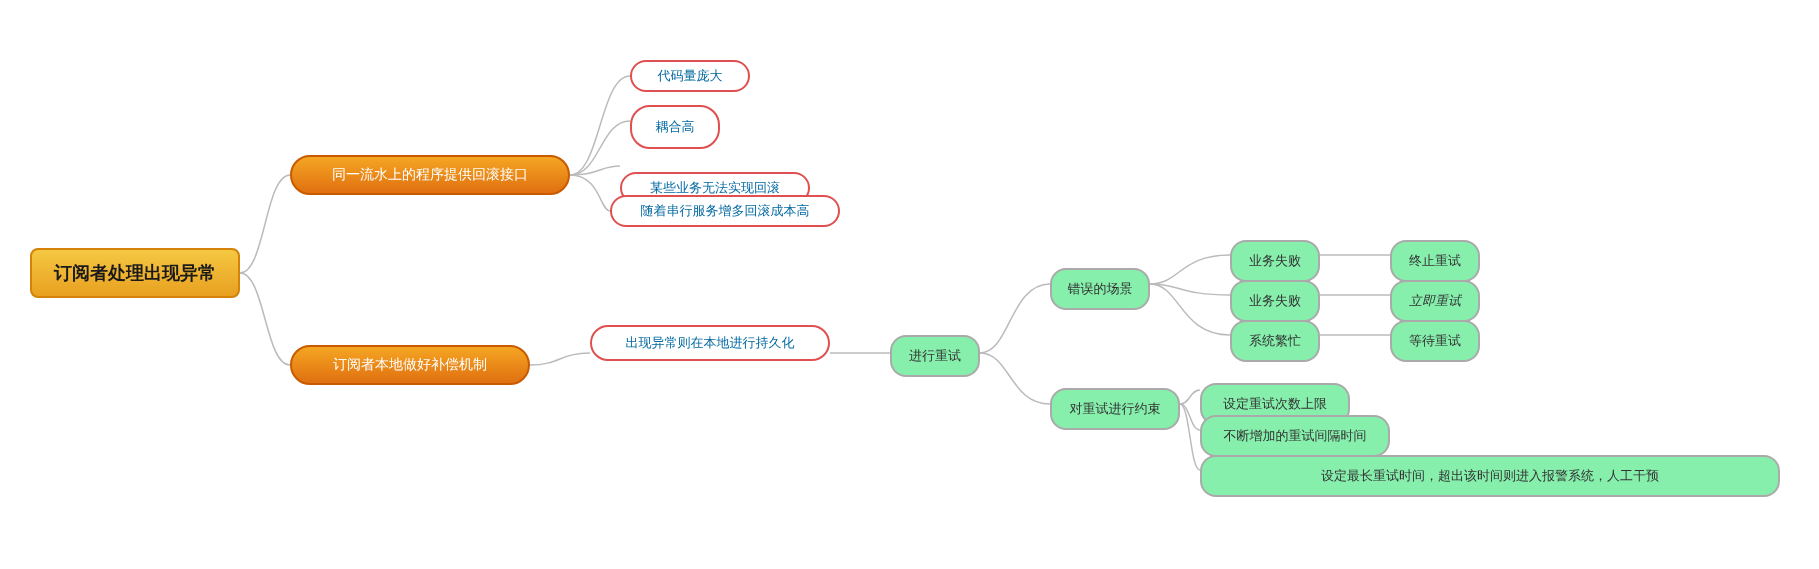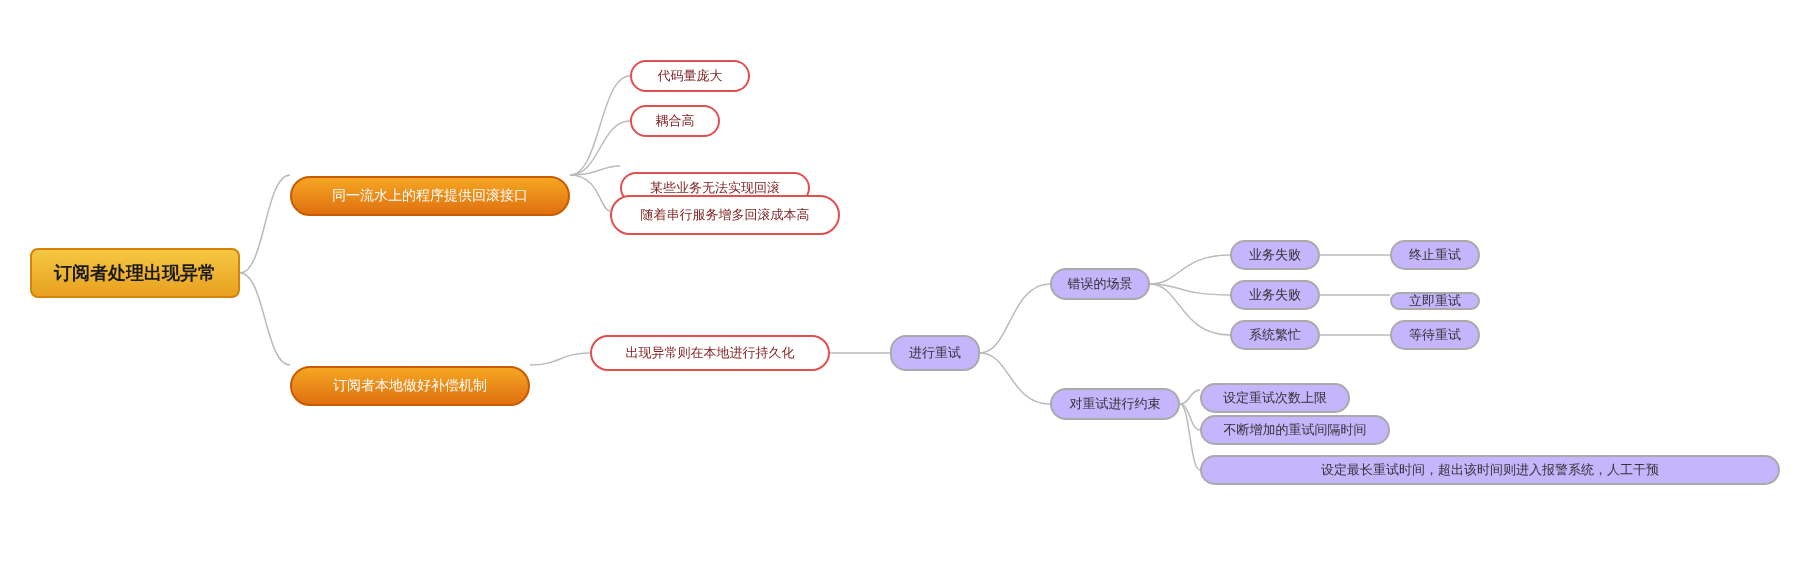--- a/index.html
+++ b/index.html
@@ -38,37 +38,36 @@
       color: #1a1a1a;
     }
     
     .node-orange {
       background: linear-gradient(to bottom, #f5a623, #e07010);
       border: 2px solid #c85a00;
       border-radius: 20px;
       padding: 8px 18px;
       color: #fff;
       font-size: 14px;
-      margin-top: 21px;
     }
     
     .node-red {
       background: #fff;
       border: 2px solid #e05050;
       border-radius: 20px;
       padding: 6px 14px;
-      color: #7f1d1d;
+      color: #0369a1;
       font-size: 13px;
     }
     
     .node-gray {
-      background: #c4b5fd;
+      background: #86efac;
       border: 2px solid #aaa;
       border-radius: 16px;
-      padding: 7px 12px;
+      padding: 19px 12px;
       color: #333;
       font-size: 13px;
     }
   </style>
 </head>
 <body>
 
 <svg class="connector">
 
   <path d="M 240,273 C 265,273 265,175 290,175" fill="none" stroke="#bbb" stroke-width="1.5"></path>
@@ -109,31 +108,31 @@
   <span>同一流水上的程序提供回滚接口</span>
 </div>
 
 <div class="node node-orange" style="left:290px; top:345px; width:240px; height:40px;">
   <span>订阅者本地做好补偿机制</span>
 </div>
 
 <div class="node node-red" style="left:630px; top:60px; width:120px; height:32px;">
   <span>代码量庞大</span>
 </div>
-<div class="node node-red" style="left:630px; top:105px; width:90px; height:32px;">
+<div class="node node-red" style="left:630px; top:105px; width:90px; height:44px;">
   <span>耦合高</span>
 </div>
 <div class="node node-red" style="left:620px; top:150px; width:190px; height:32px;margin-top:22px;">
   <span>某些业务无法实现回滚</span>
 </div>
-<div class="node node-red" style="left:610px; top:195px; width:230px; height:40px;">
+<div class="node node-red" style="left:610px; top:195px; width:230px; height:32px;">
   <span>随着串行服务增多回滚成本高</span>
 </div>
 
-<div class="node node-red" style="left:590px; top:335px; width:240px; height:36px;font-family:Liberation Serif, serif;">
+<div class="node node-red" style="left:590px; top:325px; width:240px; height:36px;font-family:Liberation Serif, serif;">
   <span>出现异常则在本地进行持久化</span>
 </div>
 
 <div class="node node-gray" style="left:890px; top:335px; width:90px; height:36px;">
   <span>进行重试</span>
 </div>
 
 <div class="node node-gray" style="left:1050px; top:268px; width:100px; height:32px;">
   <span>错误的场景</span>
 </div>
@@ -148,21 +147,21 @@
 <div class="node node-gray" style="left:1230px; top:280px; width:90px; height:30px;">
   <span>业务失败</span>
 </div>
 <div class="node node-gray" style="left:1230px; top:320px; width:90px; height:30px;">
   <span>系统繁忙</span>
 </div>
 
 <div class="node node-gray" style="left:1390px; top:240px; width:90px; height:30px;align-items:center;">
   <span>终止重试</span>
 </div>
-<div class="node node-gray" style="left:1390px; top:292px; width:90px; height:18px;">
+<div class="node node-gray" style="left:1390px; top:280px; width:90px; height:18px;font-style:italic;">
   <span>立即重试</span>
 </div>
 <div class="node node-gray" style="left:1390px; top:320px; width:90px; height:30px;">
   <span>等待重试</span>
 </div>
 
 <div class="node node-gray" style="left:1200px; top:375px; width:150px; height:30px;margin-top:8px;">
   <span>设定重试次数上限</span>
 </div>
 <div class="node node-gray" style="left:1200px; top:415px; width:190px; height:30px;text-align:center;">

